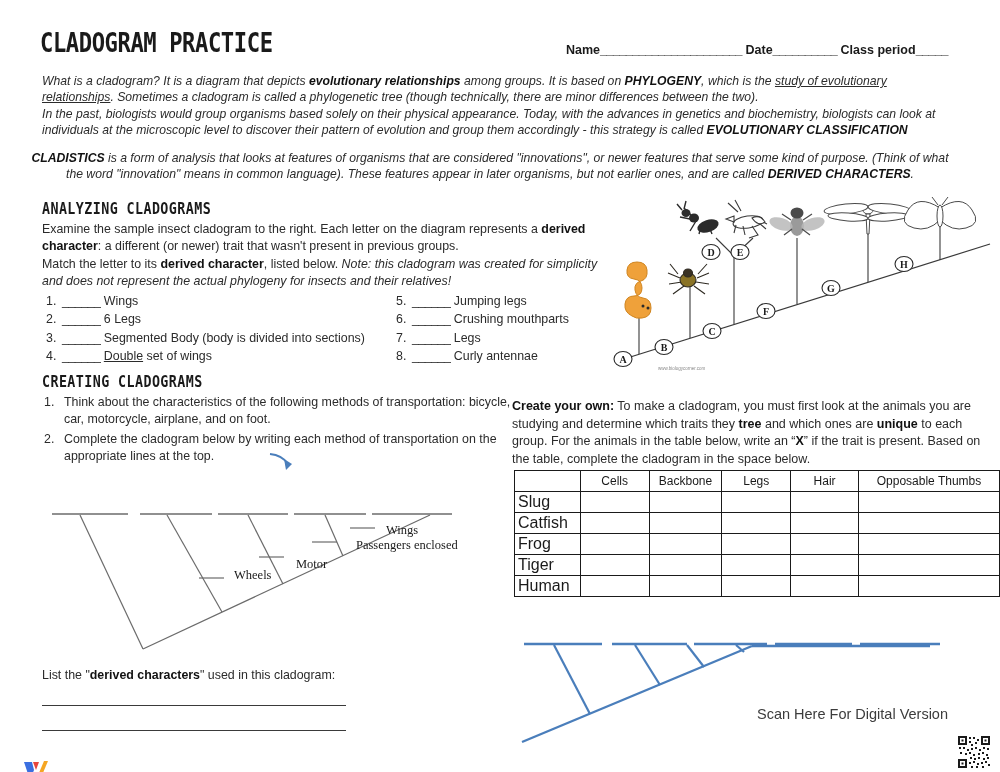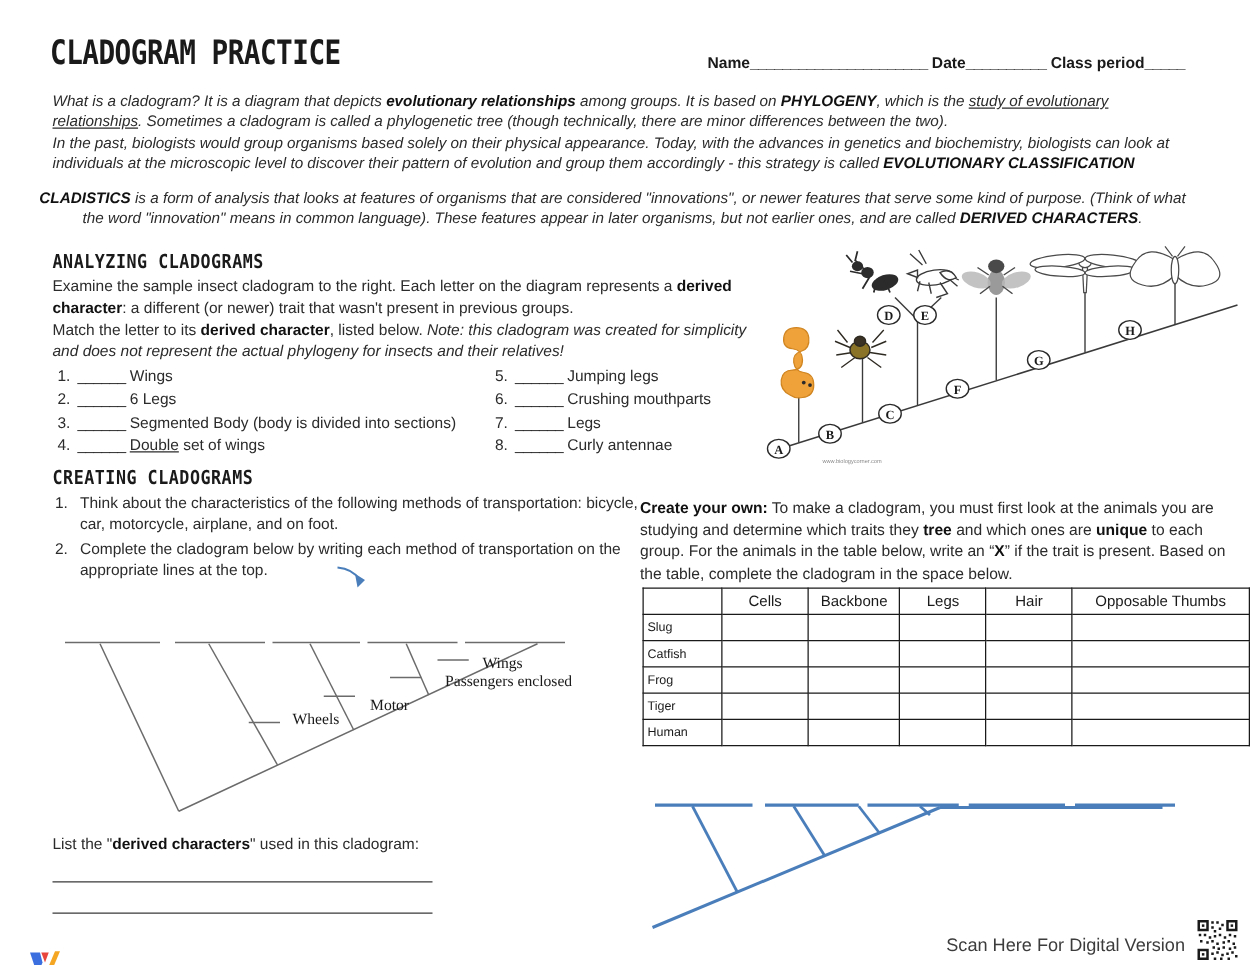--- a/index.html
+++ b/index.html
@@ -74,21 +74,21 @@
 
   
   #traits-table{position:absolute;left:514px;top:470px;border-collapse:collapse;}
   #traits-table td,#traits-table th{
     border:1.4px solid #1a1a1a;height:20px;font-size:12px;font-weight:normal;
     color:#1a1a1a;padding:0 4px;text-align:center;background:#fff;
   }
   #traits-table th.corner{width:58px;}
   #traits-table th.th-cell{width:66px;}
   #traits-table th.th-wide{width:146px;}
-  #traits-table td.rowlabel{text-align:left;font-size:10px;padding-left:3px;}
+  #traits-table td.rowlabel{text-align:left;font-size:16px;padding-left:3px;}
 
   
   #transport-cladogram{position:absolute;left:40px;top:492px;width:470px;height:168px;}
   .tlabel{
     position:absolute;font-family:"Liberation Serif", serif;
     font-size:12.5px;color:#1a1a1a;white-space:nowrap;
   }
 
   
   .listprompt{position:absolute;left:42px;top:668px;font-size:12.4px;color:#2b2b2b;}
@@ -99,21 +99,21 @@
 
   
   #blank-cladogram{position:absolute;left:512px;top:628px;width:486px;height:124px;}
 
   
   #footer-logo{position:absolute;left:22px;top:745px;display:flex;align-items:center;}
   .logo-text{font-size:14px;font-weight:bold;letter-spacing:0.6px;margin-left:6px;margin-top:36px;}
   .logo-ws{color:#3b6fe0;}
   .logo-zone{color:#f5a623;}
   #scan-text{
-    position:absolute;left:757px;top:749px;font-size:14.5px;color:#3c3c3c;white-space:nowrap;
+    position:absolute;left:757px;top:706px;font-size:14.5px;color:#3c3c3c;white-space:nowrap;
   }
   #qr-code{position:absolute;left:957px;top:735px;width:34px;height:34px;}
 </style>
 </head>
 <body>
 
 <div class="page">
 
   <div class="title">CLADOGRAM PRACTICE</div>
 

